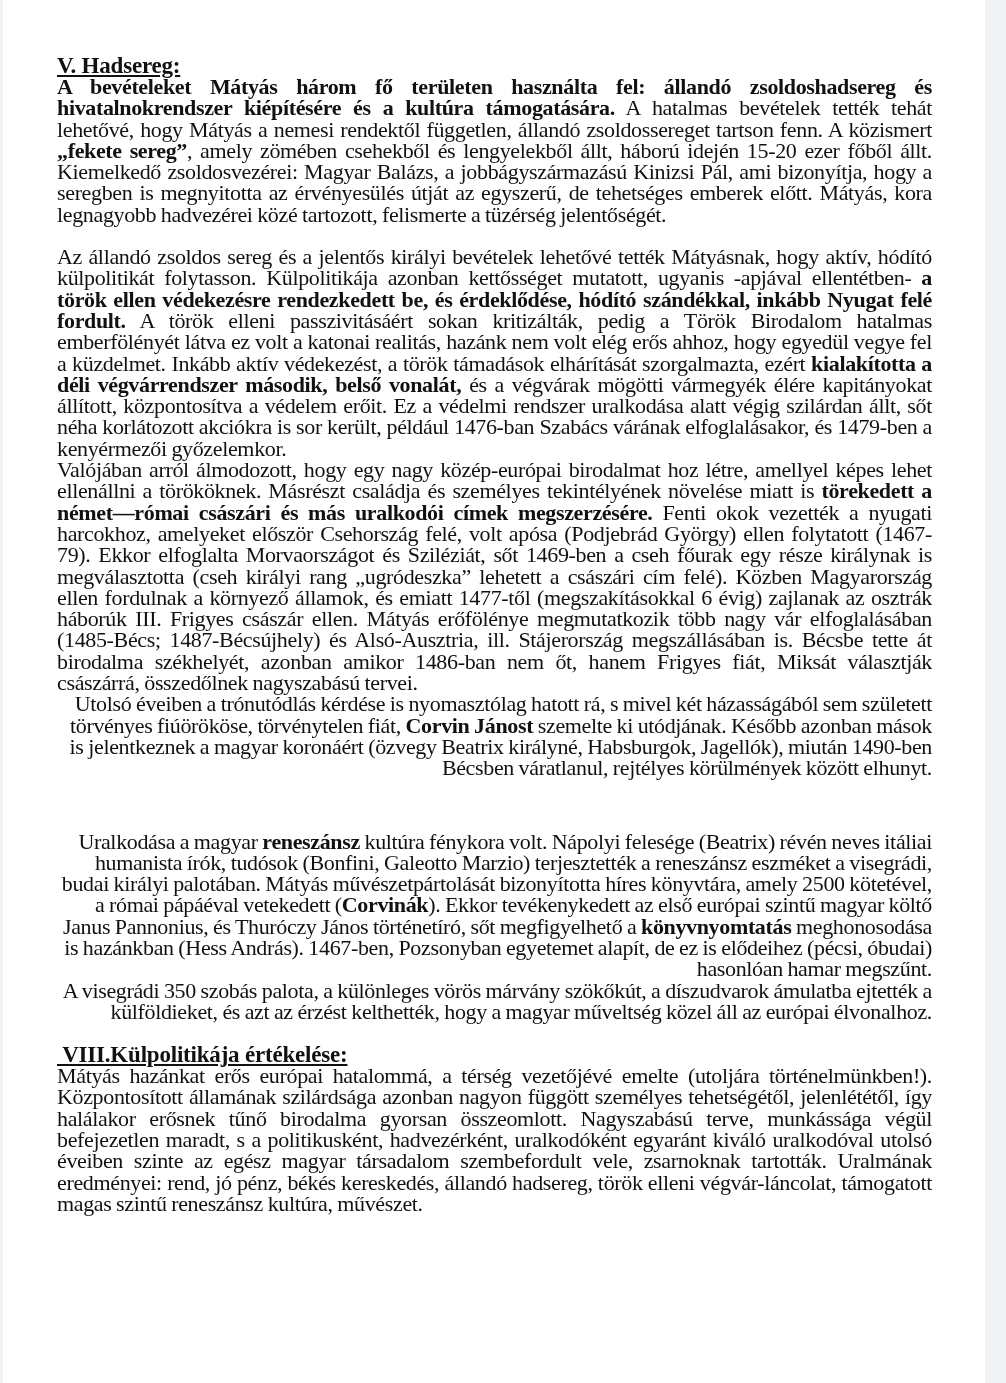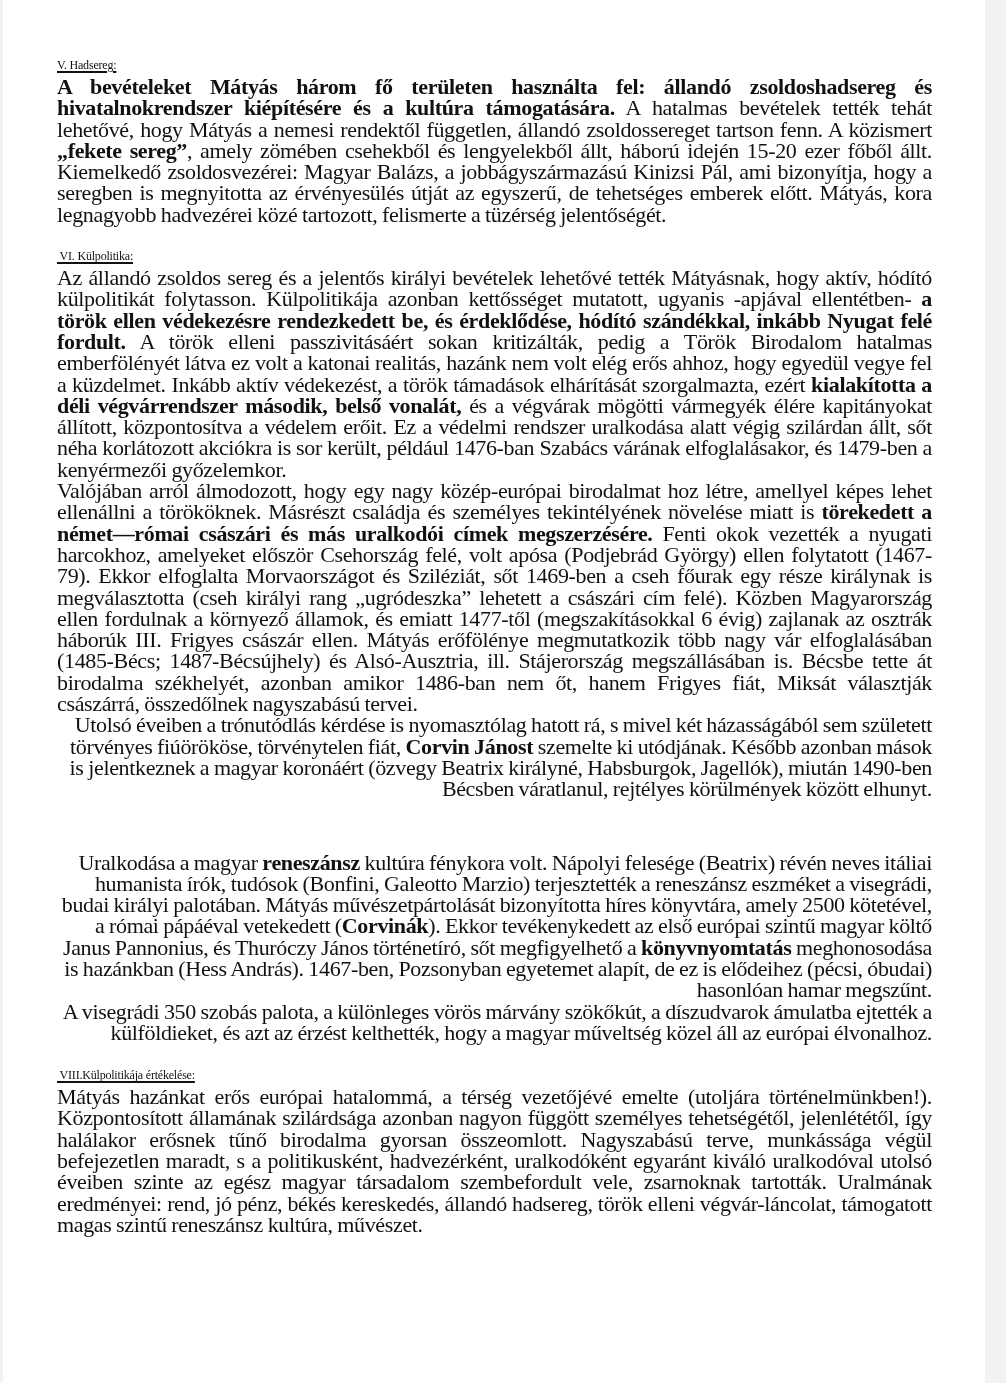--- a/index.html
+++ b/index.html
@@ -21,25 +21,25 @@
       background: #f1f2f4;
     }
     .page {
       position: absolute;
       left: 57px;
       top: 55px;
       width: 875px;
     }
     .section { margin: 0; }
     .heading {
-      font-weight: normal;
+      font-weight: bold;
       text-decoration: underline;
       text-decoration-thickness: 1.5px;
       text-underline-offset: 2px;
-      font-size: 12px;
+      font-size: 23px;
       line-height: 21px;
       white-space: pre;
       letter-spacing: -0.2px;
     }
     .para {
       font-size: 22px;
       line-height: 21.3px;
       letter-spacing: -0.35px;
       word-spacing: -0.5px;
       text-align: justify;
@@ -60,21 +60,20 @@
 <div class="page">
 
   <div class="section">
     <div class="heading">V. Hadsereg:</div>
     <p class="para"><b>A bevételeket Mátyás három fő területen használta fel: állandó zsoldoshadsereg és hivatalnokrendszer kiépítésére és a kultúra támogatására.</b><span> A hatalmas bevételek tették tehát lehetővé, hogy Mátyás a nemesi rendektől független, állandó zsoldossereget tartson fenn. A közismert </span><b>„fekete sereg”</b><span>, amely zömében csehekből és lengyelekből állt, háború idején 15-20 ezer főből állt. Kiemelkedő zsoldosvezérei: Magyar Balázs, a jobbágyszármazású Kinizsi Pál, ami bizonyítja, hogy a seregben is megnyitotta az érvényesülés útját az egyszerű, de tehetséges emberek előtt. Mátyás, kora legnagyobb hadvezérei közé tartozott, felismerte a tüzérség jelentőségét.</span></p>
   </div>
 
   <div class="gap-sm"></div>
 
   <div class="section">
-    <div class="heading"> VI. Külpolitika:</div>
     <p class="para"><span>Az állandó zsoldos sereg és a jelentős királyi bevételek lehetővé tették Mátyásnak, hogy aktív, hódító külpolitikát folytasson. Külpolitikája azonban kettősséget mutatott, ugyanis -apjával ellentétben- </span><b>a török ellen védekezésre rendezkedett be, és érdeklődése, hódító szándékkal, inkább Nyugat felé fordult.</b><span> A török elleni passzivitásáért sokan kritizálták, pedig a Török Birodalom hatalmas emberfölényét látva ez volt a katonai realitás, hazánk nem volt elég erős ahhoz, hogy egyedül vegye fel a küzdelmet. Inkább aktív védekezést, a török támadások elhárítását szorgalmazta, ezért </span><b>kialakította a déli végvárrendszer második, belső vonalát,</b><span> és a végvárak mögötti vármegyék élére kapitányokat állított, központosítva a védelem erőit. Ez a védelmi rendszer uralkodása alatt végig szilárdan állt, sőt néha korlátozott akciókra is sor került, például 1476-ban Szabács várának elfoglalásakor, és 1479-ben a kenyérmezői győzelemkor.</span></p>
     <p class="para"><span>Valójában arról álmodozott, hogy egy nagy közép-európai birodalmat hoz létre, amellyel képes lehet ellenállni a törököknek. Másrészt családja és személyes tekintélyének növelése miatt is </span><b>törekedett a német—római császári és más uralkodói címek megszerzésére.</b><span> Fenti okok vezették a nyugati harcokhoz, amelyeket először Csehország felé, volt apósa (Podjebrád György) ellen folytatott (1467-79). Ekkor elfoglalta Morvaországot és Sziléziát, sőt 1469-ben a cseh főurak egy része királynak is megválasztotta (cseh királyi rang „ugródeszka” lehetett a császári cím felé). Közben Magyarország ellen fordulnak a környező államok, és emiatt 1477-től (megszakításokkal 6 évig) zajlanak az osztrák háborúk III. Frigyes császár ellen. Mátyás erőfölénye megmutatkozik több nagy vár elfoglalásában (1485-Bécs; 1487-Bécsújhely) és Alsó-Ausztria, ill. Stájerország megszállásában is. Bécsbe tette át birodalma székhelyét, azonban amikor 1486-ban nem őt, hanem Frigyes fiát, Miksát választják császárrá, összedőlnek nagyszabású tervei.</span></p>
     <p class="para left"><span>Utolsó éveiben a trónutódlás kérdése is nyomasztólag hatott rá, s mivel két házasságából sem született törvényes fiúörököse, törvénytelen fiát, </span><b>Corvin Jánost</b><span> szemelte ki utódjának. Később azonban mások is jelentkeznek a magyar koronáért (özvegy Beatrix királyné, Habsburgok, Jagellók), miután 1490-ben Bécsben váratlanul, rejtélyes körülmények között elhunyt.</span></p>
   </div>
 
   <div class="gap-lg"></div>
 
   <div class="section">
     <p class="para left"><span>Uralkodása a magyar </span><b>reneszánsz</b><span> kultúra fénykora volt. Nápolyi felesége (Beatrix) révén neves itáliai humanista írók, tudósok (Bonfini, Galeotto Marzio) terjesztették a reneszánsz eszméket a visegrádi, budai királyi palotában. Mátyás művészetpártolását bizonyította híres könyvtára, amely 2500 kötetével, a római pápáéval vetekedett (</span><b>Corvinák</b><span>). Ekkor tevékenykedett az első európai szintű magyar költő Janus Pannonius, és Thuróczy János történetíró, sőt megfigyelhető a </span><b>könyvnyomtatás</b><span> meghonosodása is hazánkban (Hess András). 1467-ben, Pozsonyban egyetemet alapít, de ez is elődeihez (pécsi, óbudai) hasonlóan hamar megszűnt.</span></p>
     <p class="para left"><span>A visegrádi 350 szobás palota, a különleges vörös márvány szökőkút, a díszudvarok ámulatba ejtették a külföldieket, és azt az érzést kelthették, hogy a magyar műveltség közel áll az európai élvonalhoz.</span></p>

